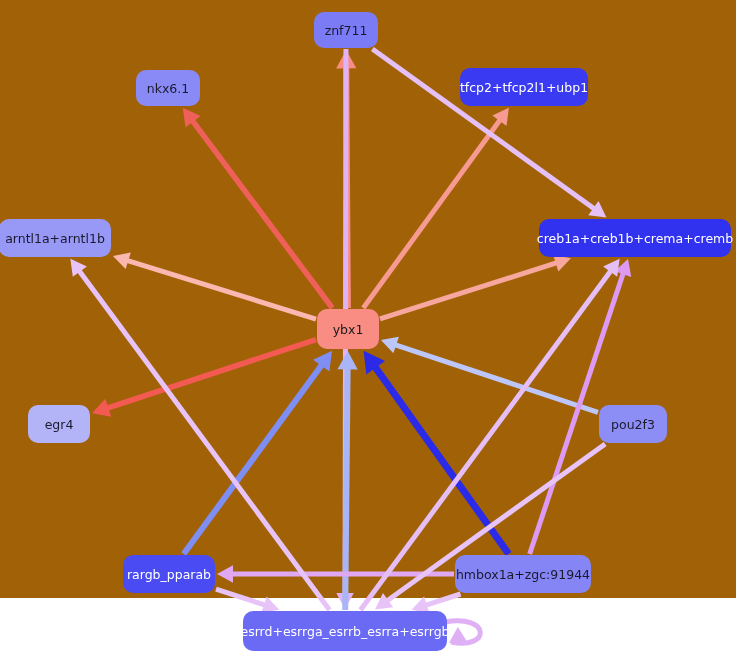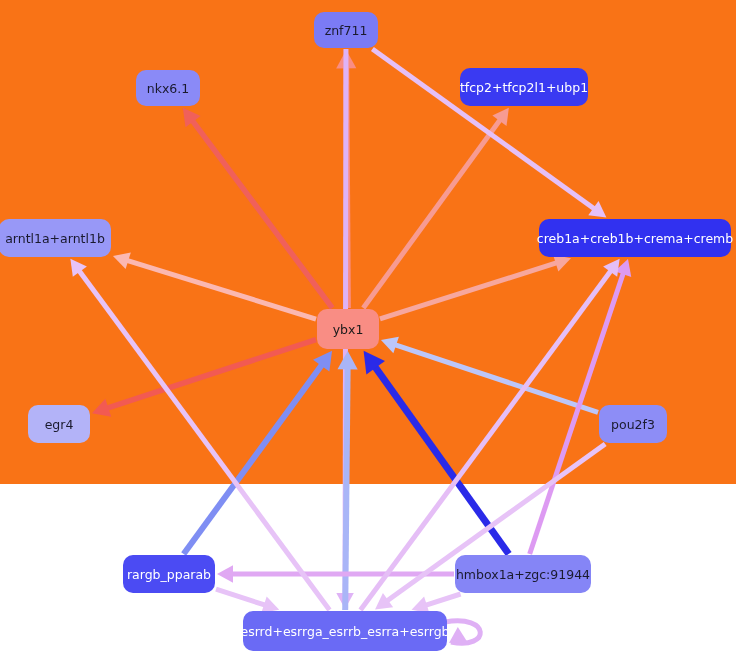--- a/index.html
+++ b/index.html
@@ -9,22 +9,22 @@
   }
   body {
     width: 736px;
     height: 662px;
     font-family: "DejaVu Sans", sans-serif;
     overflow: hidden;
   }
   #graph-root {
     position: relative;
     width: 736px;
-    height: 484px;
-    background: #f97316;
+    height: 598px;
+    background: #a16207;
   }
   svg#network-canvas {
     position: absolute;
     top: 0;
     left: 0;
     width: 736px;
     height: 662px;
     display: block;
   }
   .node-rect {

